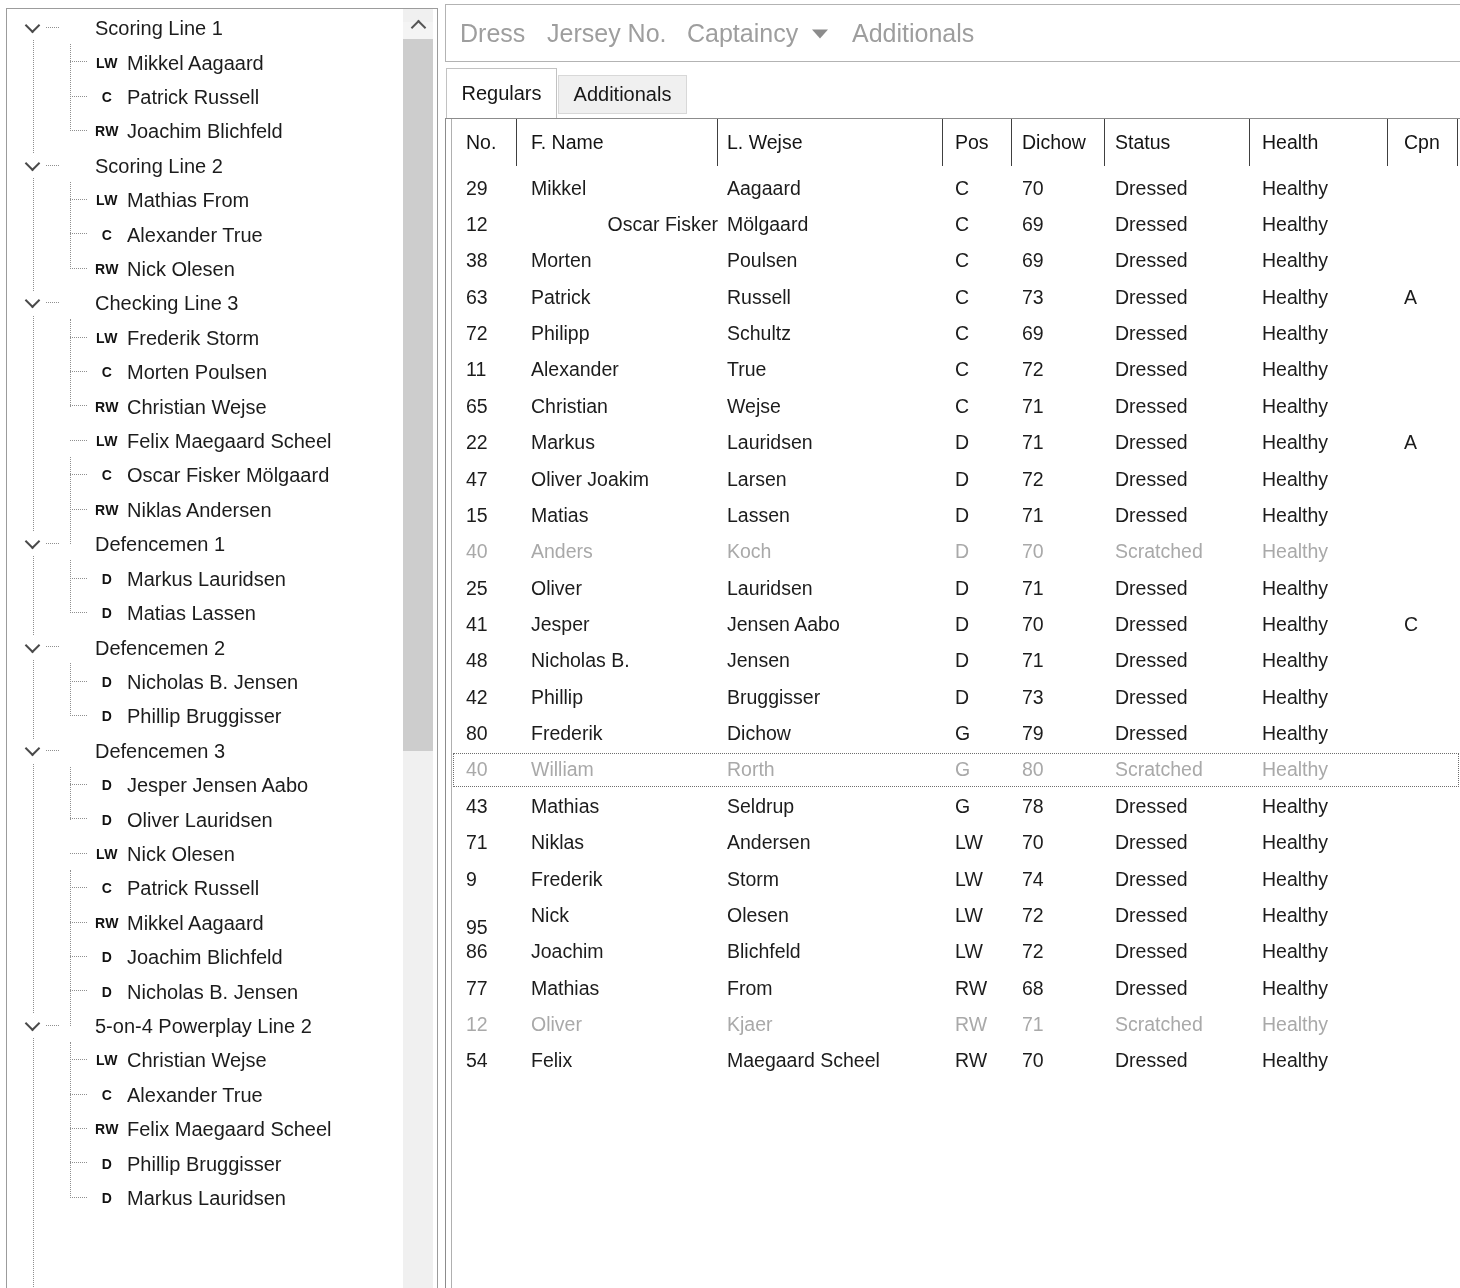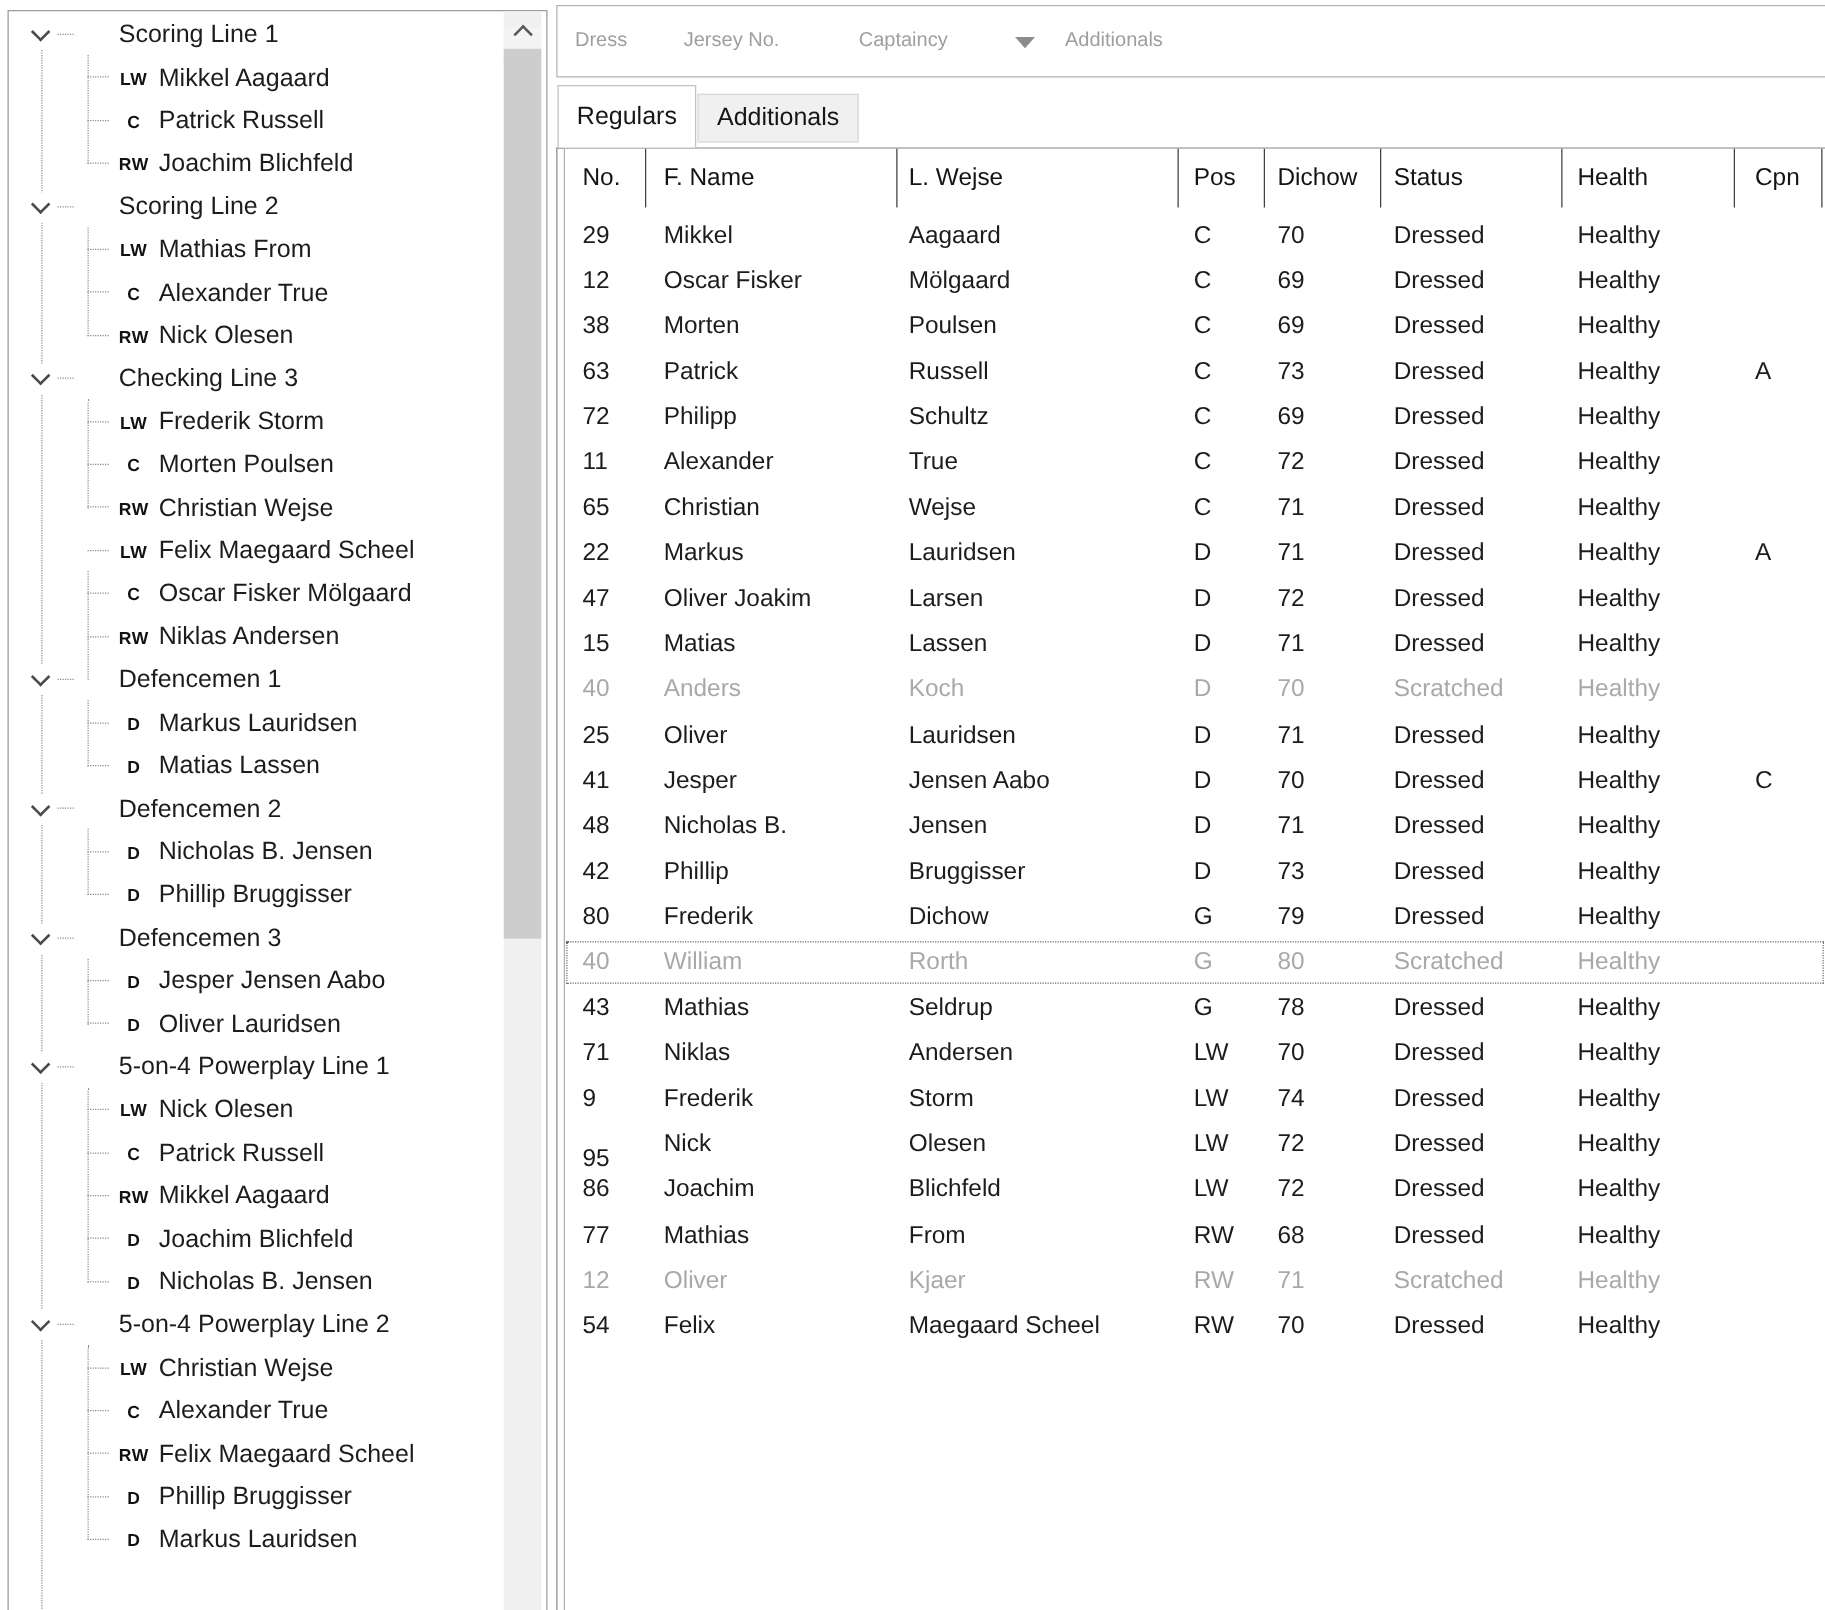--- a/index.html
+++ b/index.html
@@ -42,21 +42,21 @@
   .chev-up{
     width:9px;height:9px;border-left:2px solid #565656;border-top:2px solid #565656;
     transform:rotate(45deg);margin:13px auto 0;
   }
   .vscroll-thumb{position:absolute;top:30px;left:0;width:100%;height:712px;background:#cdcdcd;}
   
   .toolbar{
     position:absolute;left:445px;top:4px;width:1020px;height:58px;
     border:1px solid #b3b3b3;background:#fff;box-sizing:border-box;
   }
-  .tool-item{position:absolute;top:50%;transform:translateY(-50%);font-size:16px;color:#9e9e9e;white-space:nowrap;}
+  .tool-item{position:absolute;top:50%;transform:translateY(-50%);font-size:25px;color:#9e9e9e;white-space:nowrap;}
   .drop-arrow{
     position:absolute;top:50%;transform:translateY(-38%);
     width:0;height:0;border-left:8px solid transparent;border-right:8px solid transparent;
     border-top:9px solid #8c8c8c;
   }
   
   .tab-strip{position:absolute;left:445px;top:68px;width:1015px;height:50px;}
   .tab{display:flex;align-items:center;justify-content:center;font-size:20px;color:#161616;box-sizing:border-box;position:absolute;}
   .tab-active{left:1px;top:0;width:111px;height:50px;background:#fff;border:1px solid #c2c2c2;border-bottom:none;z-index:2;}
   .tab-inactive{left:113px;top:7px;width:129px;height:39px;background:#f0f0f0;border:1px solid #d8d8d8;}
@@ -230,27 +230,20 @@
             <span class="pos-tag">D</span>
             <span class="pname">Jesper Jensen Aabo</span>
           </div>
           <div class="tree-row">
             <span class="cstub"></span>
             <span class="pos-tag">D</span>
             <span class="pname">Oliver Lauridsen</span>
           </div>
         </div>
         <div class="tree-group-block">
-          <div class="tree-row">
-            <div class="chevron-box">
-              <div class="chevron-down"></div>
-            </div>
-            <span class="group-stub"></span>
-            <span class="group-label">5-on-4 Powerplay Line 1</span>
-          </div>
           <div class="childline" style="top: 33px; height: 156.3px;"></div>
           <div class="tree-row">
             <span class="cstub"></span>
             <span class="pos-tag">LW</span>
             <span class="pname">Nick Olesen</span>
           </div>
           <div class="tree-row">
             <span class="cstub"></span>
             <span class="pos-tag">C</span>
             <span class="pname">Patrick Russell</span>
@@ -347,21 +340,21 @@
         <div class="cell" style="width: 201px; padding-left: 14px;">Mikkel</div>
         <div class="cell" style="width: 225px; padding-left: 9px;">Aagaard</div>
         <div class="cell" style="width: 69px; padding-left: 12px;">C</div>
         <div class="cell" style="width: 93px; padding-left: 10px;">70</div>
         <div class="cell" style="width: 145px; padding-left: 10px;">Dressed</div>
         <div class="cell" style="width: 138px; padding-left: 12px;">Healthy</div>
         <div class="cell" style="width: 70px; padding-left: 16px;"></div>
       </div>
       <div class="lrow">
         <div class="cell" style="width: 65px; padding-left: 14px;">12</div>
-        <div class="cell" style="width: 201px; padding-left: 14px;">Oscar Fisker</div>
+        <div class="cell" style="width: 201px; padding-left: 14px; text-align: right;">Oscar Fisker</div>
         <div class="cell" style="width: 225px; padding-left: 9px;">Mölgaard</div>
         <div class="cell" style="width: 69px; padding-left: 12px;">C</div>
         <div class="cell" style="width: 93px; padding-left: 10px;">69</div>
         <div class="cell" style="width: 145px; padding-left: 10px;">Dressed</div>
         <div class="cell" style="width: 138px; padding-left: 12px;">Healthy</div>
         <div class="cell" style="width: 70px; padding-left: 16px;"></div>
       </div>
       <div class="lrow">
         <div class="cell" style="width: 65px; padding-left: 14px;">38</div>
         <div class="cell" style="width: 201px; padding-left: 14px;">Morten</div>

